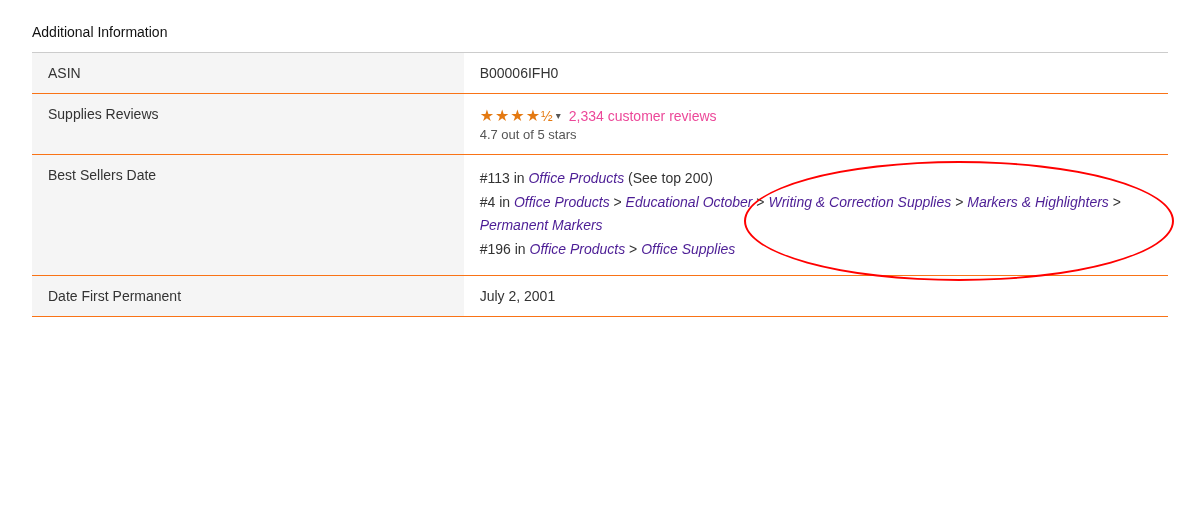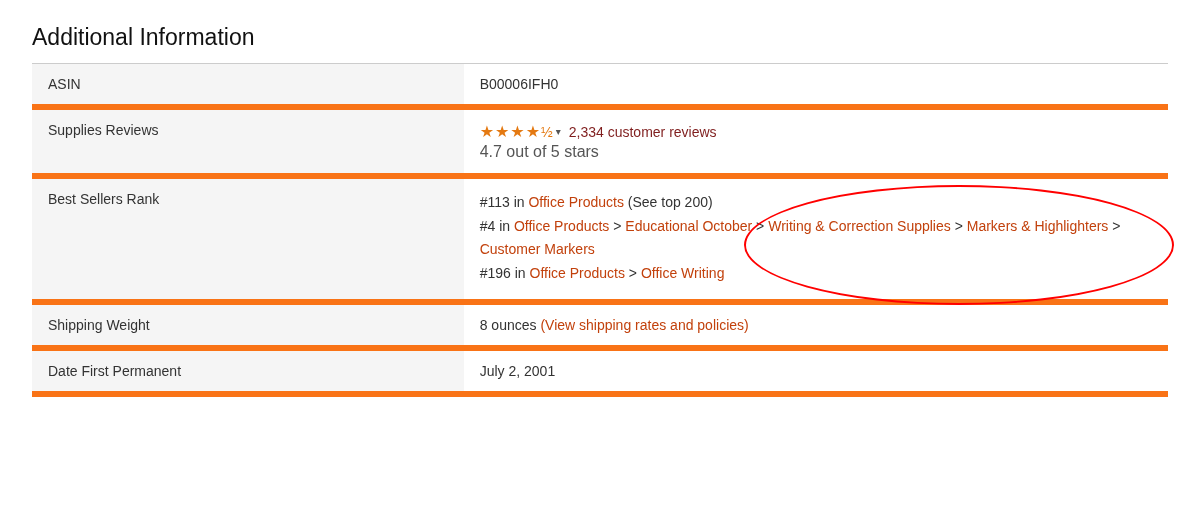--- a/index.html
+++ b/index.html
@@ -6,36 +6,36 @@
     body {
       font-family: Arial, sans-serif;
       font-size: 14px;
       color: #333;
       background: #fff;
       padding: 24px 32px;
       width: 1200px;
       min-height: 519px;
     }
     h2 {
-      font-size: 23px;
+      font-size: 14px;
       font-weight: 400;
       color: #111;
       margin-bottom: 12px;
     }
     .divider {
       border: none;
       border-top: 1px solid #ccc;
       margin-bottom: 0;
     }
     table {
       width: 100%;
       border-collapse: collapse;
     }
     tr {
-      border-bottom: 6px solid #f97316;
+      border-bottom: 1px solid #f97316;
     }
     td {
       padding: 12px 16px;
       vertical-align: top;
     }
     td:first-child {
       width: 38%;
       background: #f5f5f5;
       font-weight: 400;
       color: #333;
@@ -43,36 +43,37 @@
     td:last-child {
       width: 62%;
       background: #fff;
     }
     .stars {
       color: #e47911;
       font-size: 16px;
       letter-spacing: 1px;
     }
     .review-link {
-      color: #7f1d1d;
+      color: #ec4899;
       text-decoration: none;
       margin-left: 8px;
     }
     .rating-text {
-      font-size: 16px;
+      font-size: 13px;
       color: #555;
       margin-top: 2px;
     }
     .rank-line {
       line-height: 1.6;
       margin-bottom: 2px;
     }
     .rank-link {
-      color: #c2410c;
+      color: #4c1d95;
       text-decoration: none;
+      font-style: italic;
     }
     .bsr-cell {
       position: relative;
     }
     .circle-annotation {
       position: absolute;
       top: 6px;
       left: 280px;
       width: 430px;
       height: 120px;
@@ -108,30 +109,26 @@
           <div class="stars-row">
             <span class="stars">★★★★</span>
             <span style="color: rgb(228, 121, 17); font-size: 14px;">½</span>
             <span class="dropdown-icon">▾</span>
             <a class="review-link" href="#">2,334 customer reviews</a>
           </div>
           <div class="rating-text">4.7 out of 5 stars</div>
         </td>
       </tr>
       <tr>
-        <td>Best Sellers Rank</td>
+        <td>Best Sellers Date</td>
         <td class="bsr-cell" style="position: relative;">
           <div class="rank-line"><span>#113 in </span><a class="rank-link" href="#">Office Products</a><span> (See top 200)</span></div>
-          <div class="rank-line">#4 in <a class="rank-link" href="#">Office Products</a> &gt; <a class="rank-link" href="#">Educational October</a> &gt; <a class="rank-link" href="#">Writing &amp; Correction Supplies</a> &gt; <a class="rank-link" href="#">Markers &amp; Highlighters</a> &gt; <a class="rank-link" href="#">Customer Markers</a></div>
-          <div class="rank-line">#196 in <a class="rank-link" href="#">Office Products</a> &gt; <a class="rank-link" href="#">Office Writing</a></div>
+          <div class="rank-line">#4 in <a class="rank-link" href="#">Office Products</a> &gt; <a class="rank-link" href="#">Educational October</a> &gt; <a class="rank-link" href="#">Writing &amp; Correction Supplies</a> &gt; <a class="rank-link" href="#">Markers &amp; Highlighters</a> &gt; <a class="rank-link" href="#">Permanent Markers</a></div>
+          <div class="rank-line">#196 in <a class="rank-link" href="#">Office Products</a> &gt; <a class="rank-link" href="#">Office Supplies</a></div>
           <div class="circle-annotation"></div>
         </td>
-      </tr>
-      <tr>
-        <td>Shipping Weight</td>
-        <td><span>8 ounces </span><a class="rank-link" href="#">(View shipping rates and policies)</a></td>
       </tr>
       <tr>
         <td>Date First Permanent</td>
         <td>July 2, 2001</td>
       </tr>
     </tbody>
 </table>
 
 </body></html>

